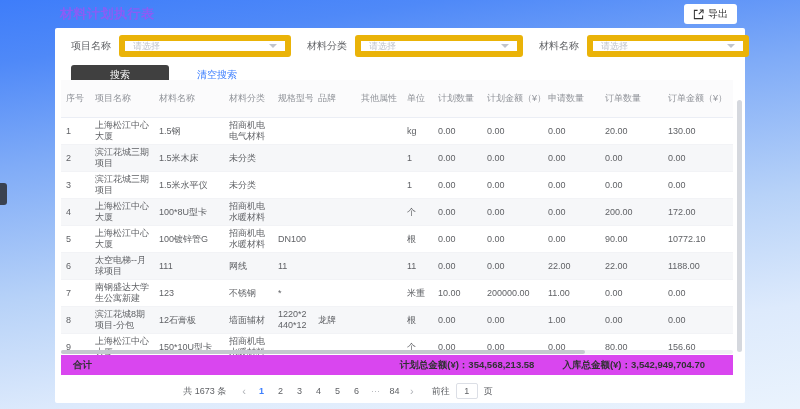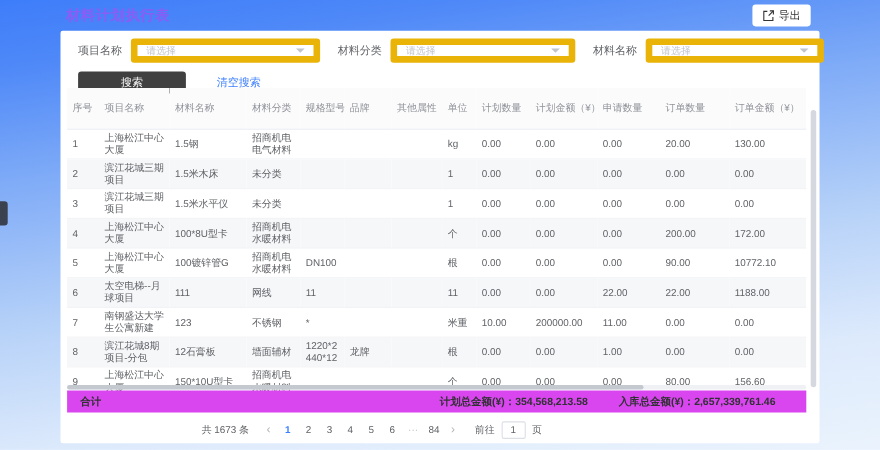--- a/index.html
+++ b/index.html
@@ -282,21 +282,21 @@
 
   <div class="v-scrollbar"></div>
   <div class="h-scrollbar">
     <div class="h-thumb"></div>
   </div>
 
   <div class="summary">
     <span>合计</span>
     <div class="totals">
       <span><span>计划总金额(¥)：</span><span>354,568,213.58</span></span>
-      <span><span>入库总金额(¥)：</span><span>2,657,339,761.46</span></span>
+      <span><span>入库总金额(¥)：</span><span>3,542,949,704.70</span></span>
     </div>
   </div>
 
   <div class="pagination">
     <span class="pg-total">共 1673 条</span>
     <span class="pg-arrow">‹</span>
     <span id="pg-pages" style="display:flex;gap:4px;">
         <span class="page-btn active" style="color: rgb(61, 127, 255);">1</span>
         <span class="page-btn">2</span>
         <span class="page-btn">3</span>

